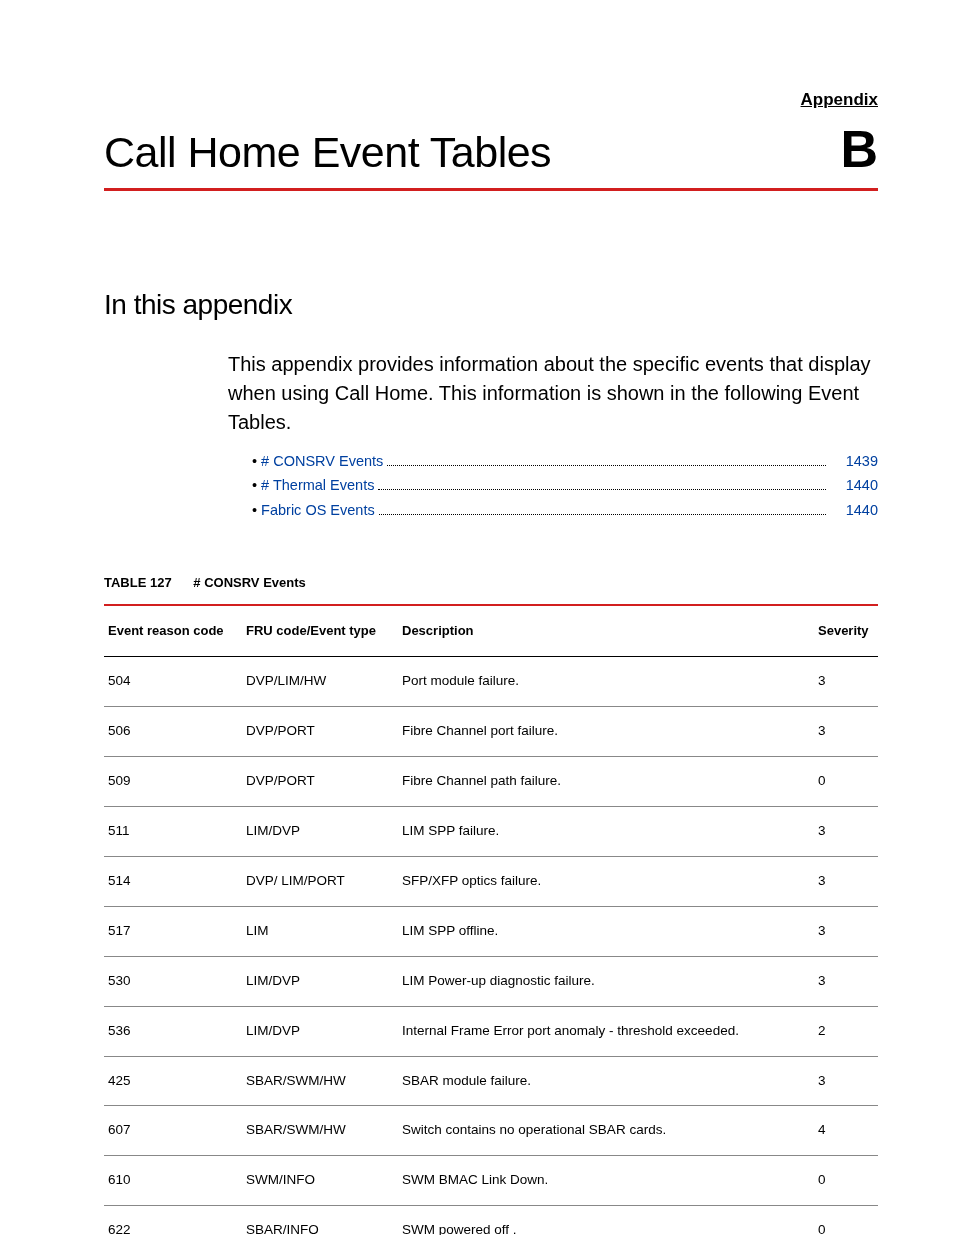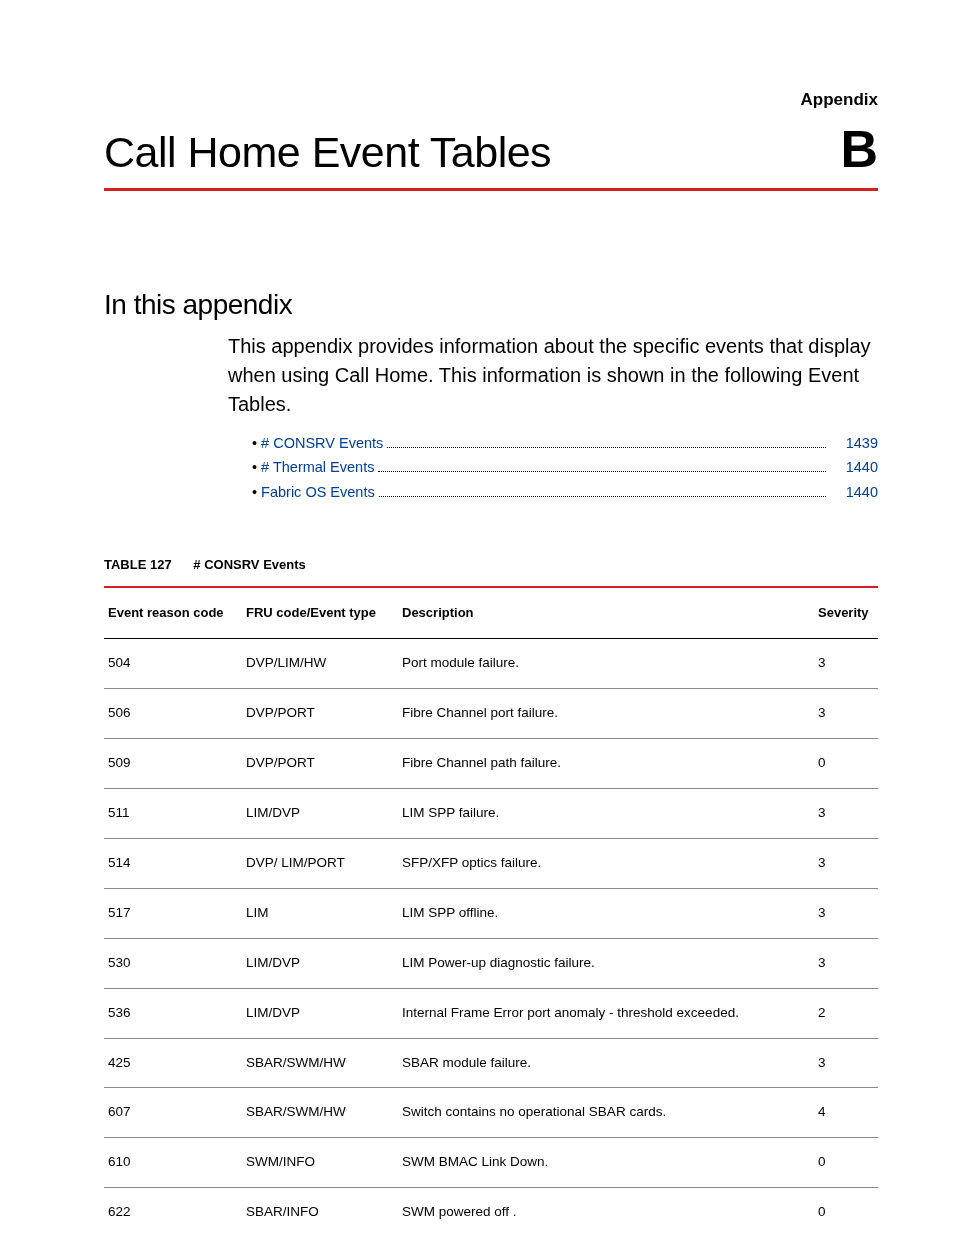--- a/index.html
+++ b/index.html
@@ -15,20 +15,21 @@
     height: 1235px;
     box-sizing: border-box;
     padding: 88px 76px 0 104px;
     position: relative;
   }
   .appendix-label {
     text-align: right;
     font-family: Arial, Helvetica, sans-serif;
     font-weight: 700;
     font-size: 17px;
+    text-decoration: underline;
   }
   .header-row {
     display: flex;
     justify-content: space-between;
     align-items: baseline;
     border-bottom: 3px solid #d21f1f;
     padding-bottom: 6px;
     margin-top: 10px;
   }
   .page-title {
@@ -41,21 +42,21 @@
     font-family: Arial, Helvetica, sans-serif;
     font-weight: 700;
     font-size: 52px;
     line-height: 1;
   }
   .section-heading {
     font-family: Arial, Helvetica, sans-serif;
     font-weight: 400;
     font-size: 28px;
     margin-top: 94px;
-    margin-bottom: 8px;
+    margin-bottom: 26px;
     letter-spacing: -0.5px;
   }
   .intro {
     margin-left: 124px;
     font-size: 20px;
     line-height: 1.45;
   }
   .toc {
     margin-left: 148px;
     margin-top: 14px;

